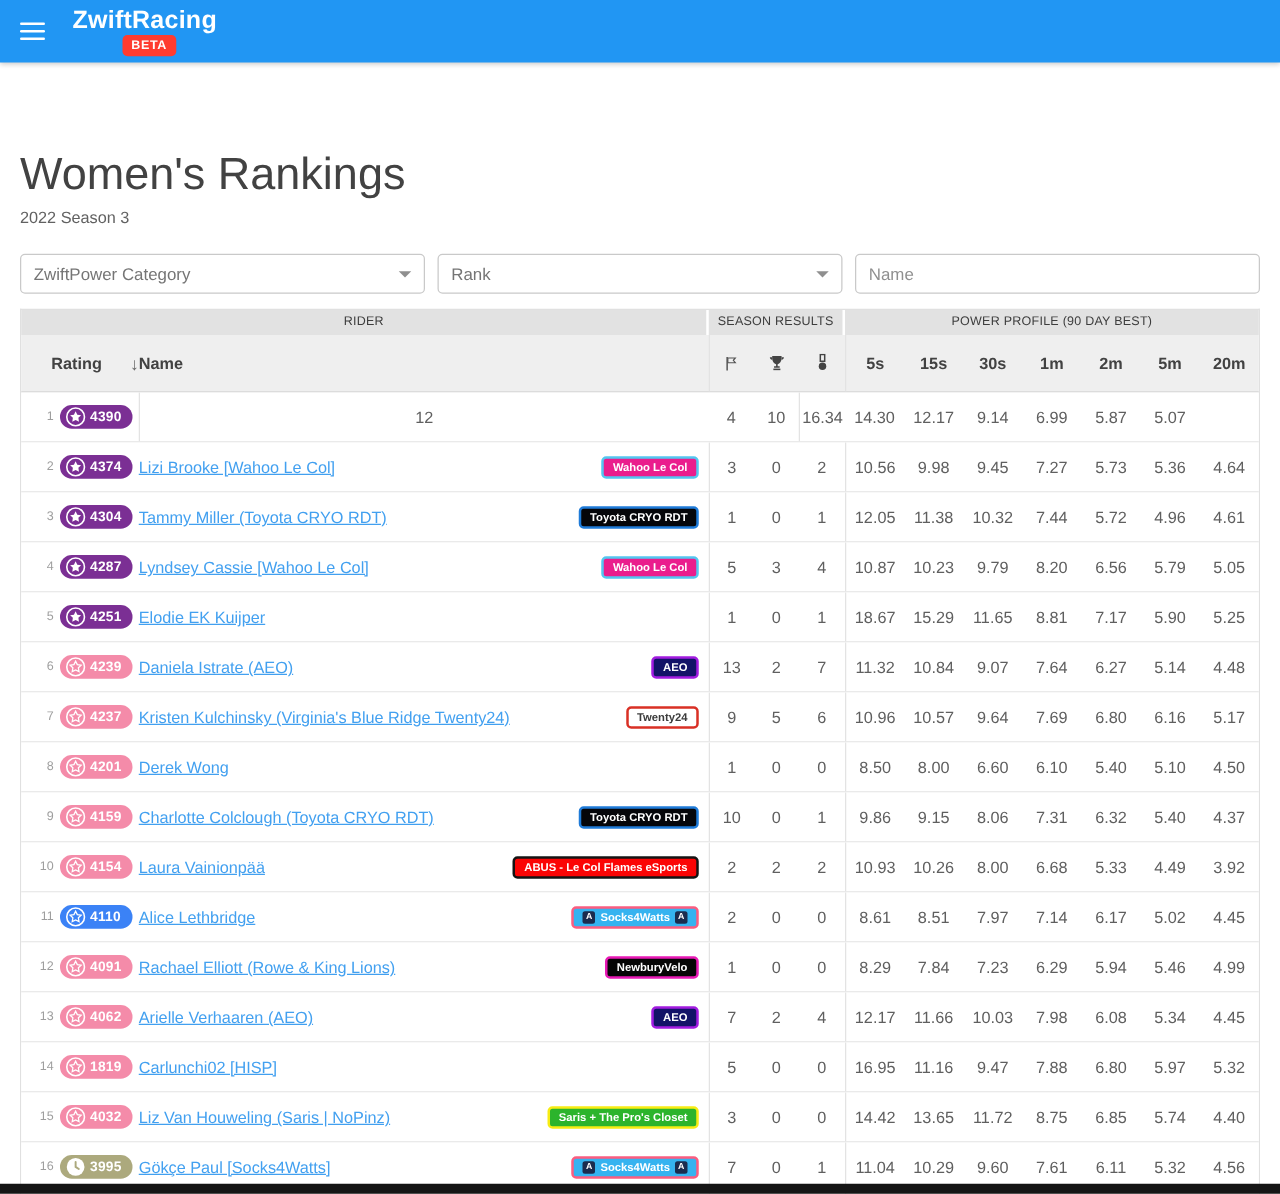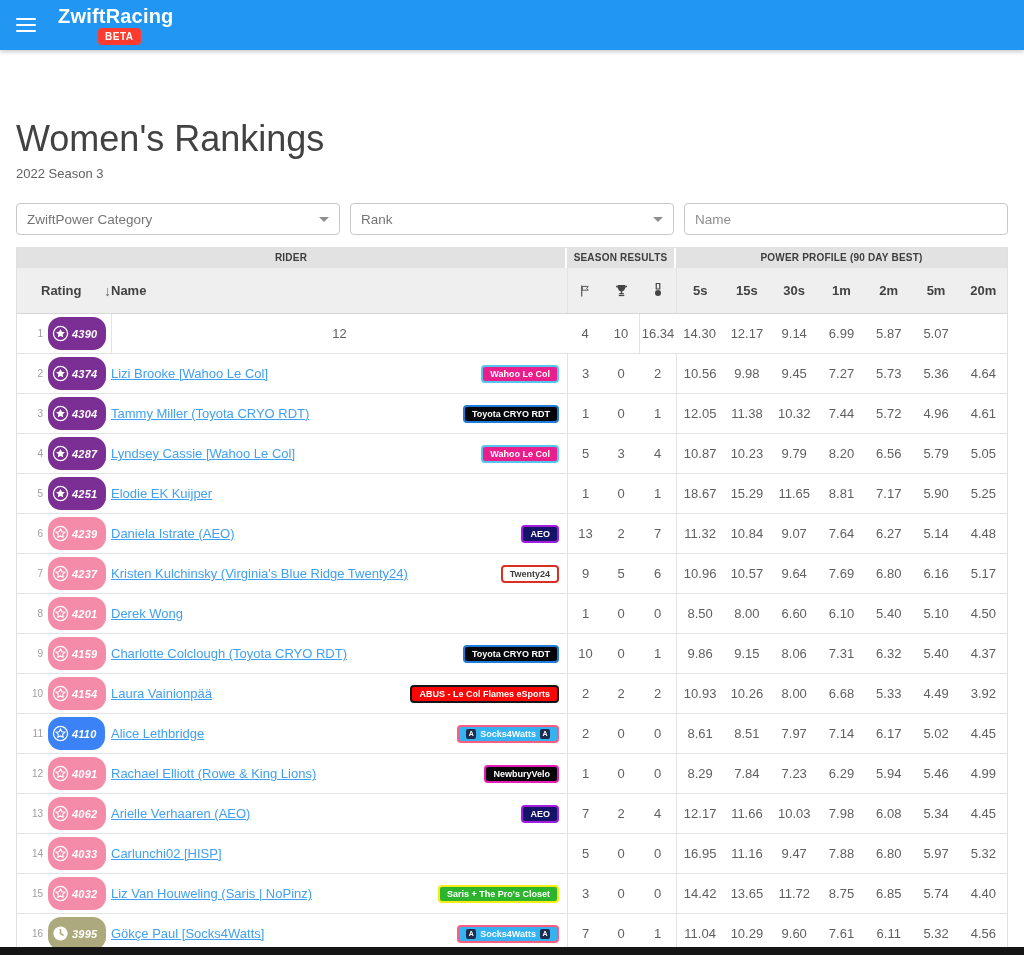--- a/index.html
+++ b/index.html
@@ -32,39 +32,39 @@
   .filter-input { border:none; outline:none; width:100%; font-size:13.5px;
     color:#333; font-family:"Liberation Sans", sans-serif; }
   .filter-input::placeholder { color:#8f8f8f; }
 
   
   .rank-table { margin-top:12px; width:992px; border:1px solid #e0e0e0; border-bottom:none; }
   .grid { display:grid;
     grid-template-columns:94px 456px 36px 36px 37px repeat(7, 47.2857px); }
   .thead-groups { display:grid; grid-template-columns:550px 109px 331px;
     background:#e2e2e2; height:20px; }
-  .group-cell { font-size:10px; font-weight:700; color:#3d3d3d; text-align:center;
+  .group-cell { font-size:10px; font-weight:400; color:#3d3d3d; text-align:center;
     line-height:20px; letter-spacing:.2px; border-right:2px solid #fff; }
   .group-cell:last-child { border-right:none; }
   .thead-cols { height:46px; background:#efefef; align-items:center;
     border-bottom:1px solid #d6d6d6; }
   .th { font-size:13px; font-weight:700; color:#424242;justify-content:space-between; }
   .th-rating { padding-left:24px; display:flex; align-items:center; gap:4px; cursor:pointer; }
   .sort-arrow { font-size:14px; color:#6b6b6b; font-weight:400; }
   .th-center { text-align:center; }
   .sep-l { border-left:1px solid #e3e3e3; height:100%; display:flex;
     align-items:center; justify-content:center; }
   .icon-cell { display:flex; align-items:center; justify-content:center; height:100%; }
 
   .row { height:40px; align-items:center; border-bottom:1px solid #e3e3e3; background:#fff; }
   .cell-rating { display:flex; align-items:center; padding-left:13px; }
   .rank-num { width:13px; font-size:10px; color:#9e9e9e; text-align:right;
     margin-right:5px; flex-shrink:0; }
-  .rating-badge { height:33px; border-radius:13px; display:inline-flex;
-    align-items:center; padding:0 9px 0 4px; gap:3px;font-style:italic; }
+  .rating-badge { height:19px; border-radius:13px; display:inline-flex;
+    align-items:center; padding:0 9px 0 4px; gap:3px; }
   .rating-badge svg { display:block; }
   .badge-num { color:#fff; font-size:11px; font-weight:700; letter-spacing:.2px; }
 
   .cell-name { display:flex; align-items:center; padding-right:8px; height:100%; }
   .rider-link { font-size:13px; color:#42a0f0; text-decoration:underline; cursor:pointer; }
   .team-badge { margin-left:auto; border:2px solid; border-radius:4px;
     font-size:9px; font-weight:700; padding:2px 7px; white-space:nowrap;
     display:inline-flex; align-items:center; gap:4px; cursor:pointer; }
   .team-logo { width:10px; height:10px; background:#1b2c4f; color:#fff;
     border-radius:2px; font-size:7px; line-height:10px; text-align:center;
@@ -551,21 +551,21 @@
   <div class="grid row">
     <div class="cell-rating">
       <span class="rank-num">14</span>
       <span class="rating-badge" style="background: rgb(244, 139, 169);">
         <span class="badge-icon">
                 <svg width="17" height="17" viewBox="0 0 24 24">
                   <circle cx="12" cy="12" r="10" fill="none" stroke="#fff" stroke-width="1.8"></circle>
                   <path d="M12 5.6l1.9 3.9 4.3.6-3.1 3 .7 4.3-3.8-2-3.8 2 .7-4.3-3.1-3 4.3-.6z" fill="none" stroke="#fff" stroke-width="1.5"></path>
                 </svg>
               </span>
-        <span class="badge-num">4033</span>
+        <span class="badge-num">1819</span>
       </span>
     </div>
     <div class="cell-name">
       <a class="rider-link">Carlunchi02 [HISP]</a>
 
     </div>
     <div class="num-cell cell-full sep-l">5</div>
     <div class="num-cell cell-full">0</div>
     <div class="num-cell cell-full">0</div>
     <div class="num-cell cell-full sep-l">16.95</div>

